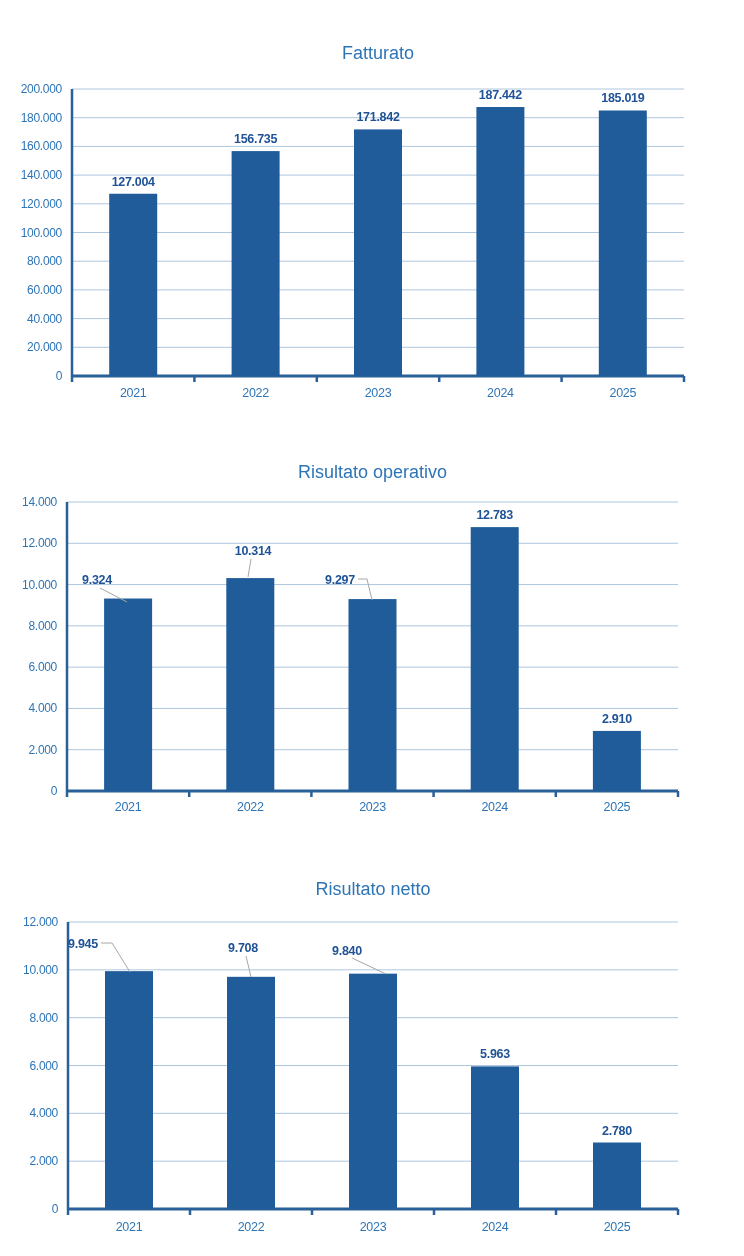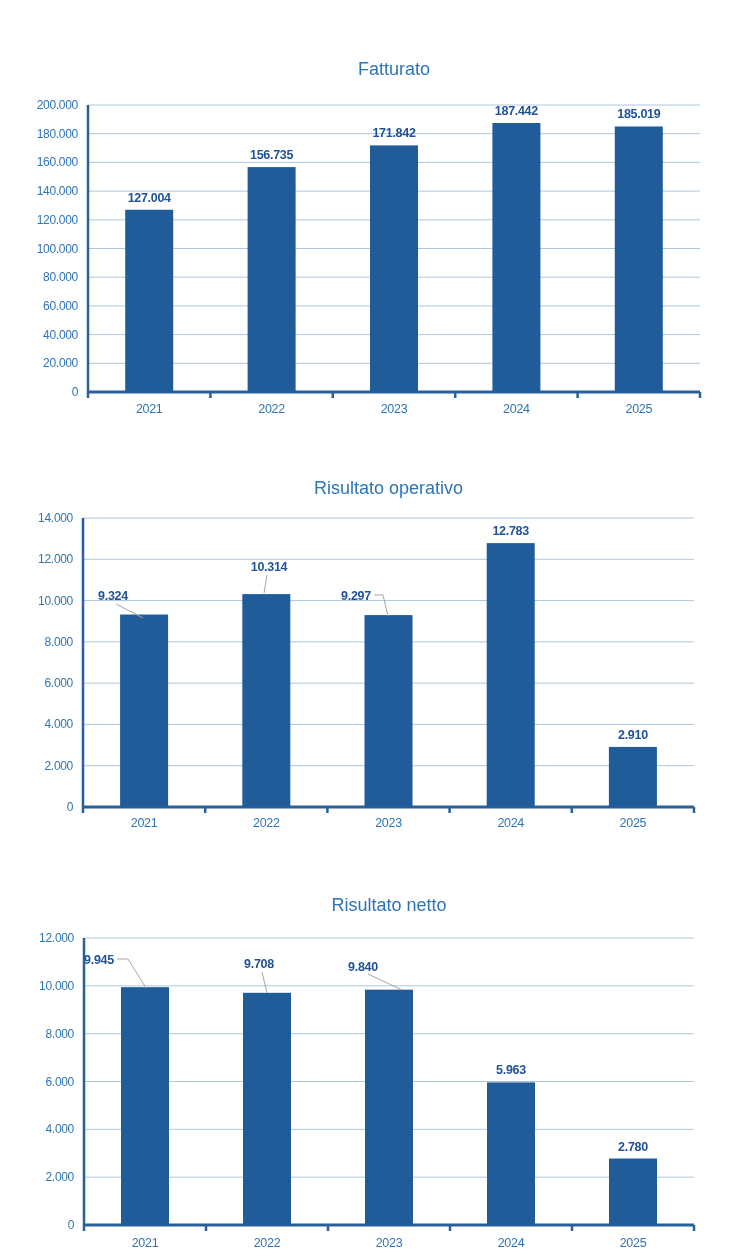--- a/index.html
+++ b/index.html
@@ -1,17 +1,17 @@
 <!DOCTYPE html>
 <html><head>
 <meta charset="utf-8">
 <style>
   html,body{margin:0;padding:0;background:#ffffff;}
   body{width:744px;font-family:"Liberation Sans",sans-serif;}
-  .chart-block{display:block;margin:16px;padding:0;}
+  .chart-block{display:block;margin:0;padding:0;}
   svg{display:block;}
   svg text{font-family:"Liberation Sans",sans-serif;}
   .chart-title{font-size:18px;fill:#2e75b6;}
   .ytick{font-size:12px;fill:#2e75b6;letter-spacing:-0.3px;}
   .xcat{font-size:12.5px;fill:#2e75b6;letter-spacing:-0.3px;}
   .vlabel{font-size:12.5px;font-weight:bold;fill:#1f5296;letter-spacing:-0.3px;}
 </style>
 </head>
 <body>
 

